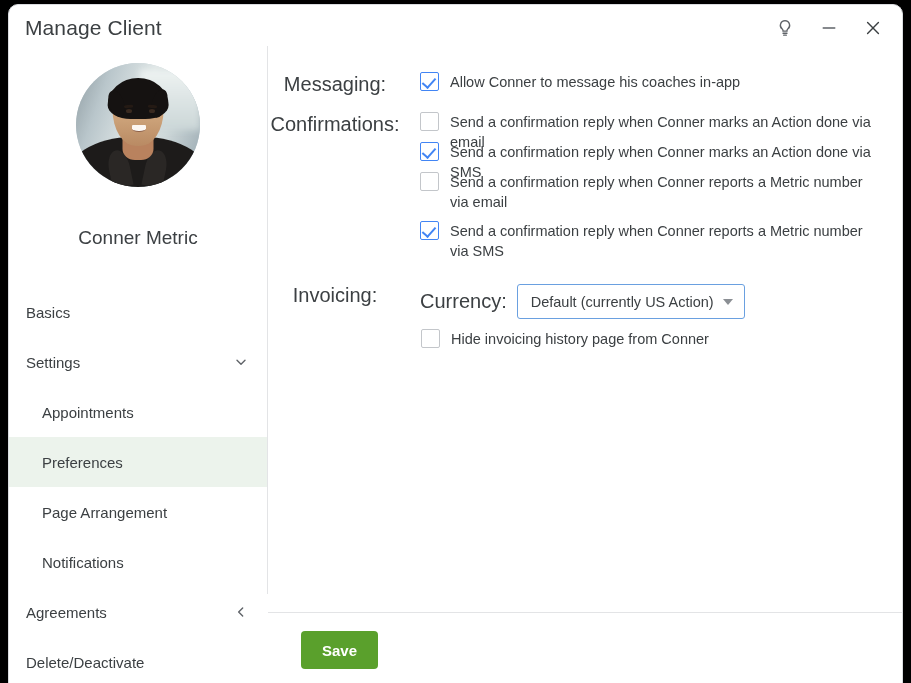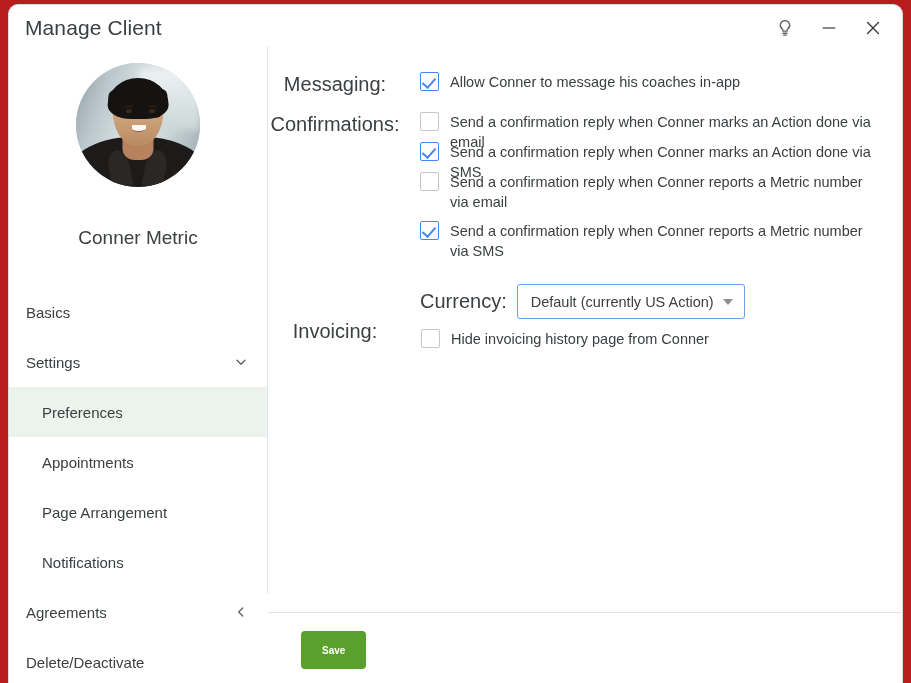--- a/index.html
+++ b/index.html
@@ -6,21 +6,21 @@
     margin: 0;
     padding: 0;
     background: #ffffff;
     font-family: "Liberation Sans", sans-serif;
   }
   #app {
     position: relative;
     width: 911px;
     height: 683px;
     overflow: hidden;
-    background: #b91c1c;
+    background: #000000;
   }
   .window {
     position: absolute;
     left: 8px;
     top: 4px;
     width: 895px;
     height: 690px;
     border: 1px solid #dadce0;
     border-radius: 10px;
     background: #ffffff;
@@ -349,21 +349,21 @@
     position: absolute;
     left: 33px;
     top: 18px;
     height: 38px;
     padding: 0 21px;
     display: flex;
     align-items: center;
     justify-content: center;
     background: #5aa02c;
     color: #ffffff;
-    font-size: 10px;
+    font-size: 15px;
     font-weight: bold;
     border: none;
     border-radius: 4px;
     cursor: pointer;
     font-family: "Liberation Sans", sans-serif;
   }
 </style>
 </head>
 <body>
 
@@ -430,26 +430,26 @@
 
         <div class="nav-item">
           <span class="lbl">Settings</span>
           <span class="chev">
             <svg width="16" height="16" viewBox="0 0 24 24" fill="none" stroke="#5f6368" stroke-width="2.1" stroke-linecap="round" stroke-linejoin="round">
               <polyline points="6 9.5 12 15.5 18 9.5"></polyline>
             </svg>
           </span>
         </div>
 
+        <div class="nav-item sub">
+          <span class="lbl">Appointments</span>
+        </div>
+
         <div class="nav-item sub active">
           <span class="lbl">Preferences</span>
-        </div>
-
-        <div class="nav-item sub">
-          <span class="lbl">Appointments</span>
         </div>
 
         <div class="nav-item sub">
           <span class="lbl">Page Arrangement</span>
         </div>
 
         <div class="nav-item sub">
           <span class="lbl">Notifications</span>
         </div>
 
@@ -496,21 +496,21 @@
       <div class="cb-line" style="left:152px; top:123px; width:455px;">
         <div class="cbox off"></div>
         <div class="cb-text" style="max-width:420px;">Send a confirmation reply when Conner reports a Metric number via email</div>
       </div>
 
       <div class="cb-line" style="left:152px; top:172px; width:455px;">
         <div class="cbox on"></div>
         <div class="cb-text" style="max-width:420px;">Send a confirmation reply when Conner reports a Metric number via SMS</div>
       </div>
 
-      <div class="row" style="left:0; top:235px; width:134px;margin-top:36px;">
+      <div class="row" style="left:0; top:235px; width:134px;">
         <div class="field-label" style="width:134px;">Invoicing:</div>
       </div>
 
       <div class="row" style="left:152px; top:235px; align-items:center;">
         <div class="field-label" style="margin-right:10px; line-height:35px;">Currency:</div>
         <div class="select">
           <span>Default (currently US Action)</span>
           <span class="arrow"></span>
         </div>
       </div>

